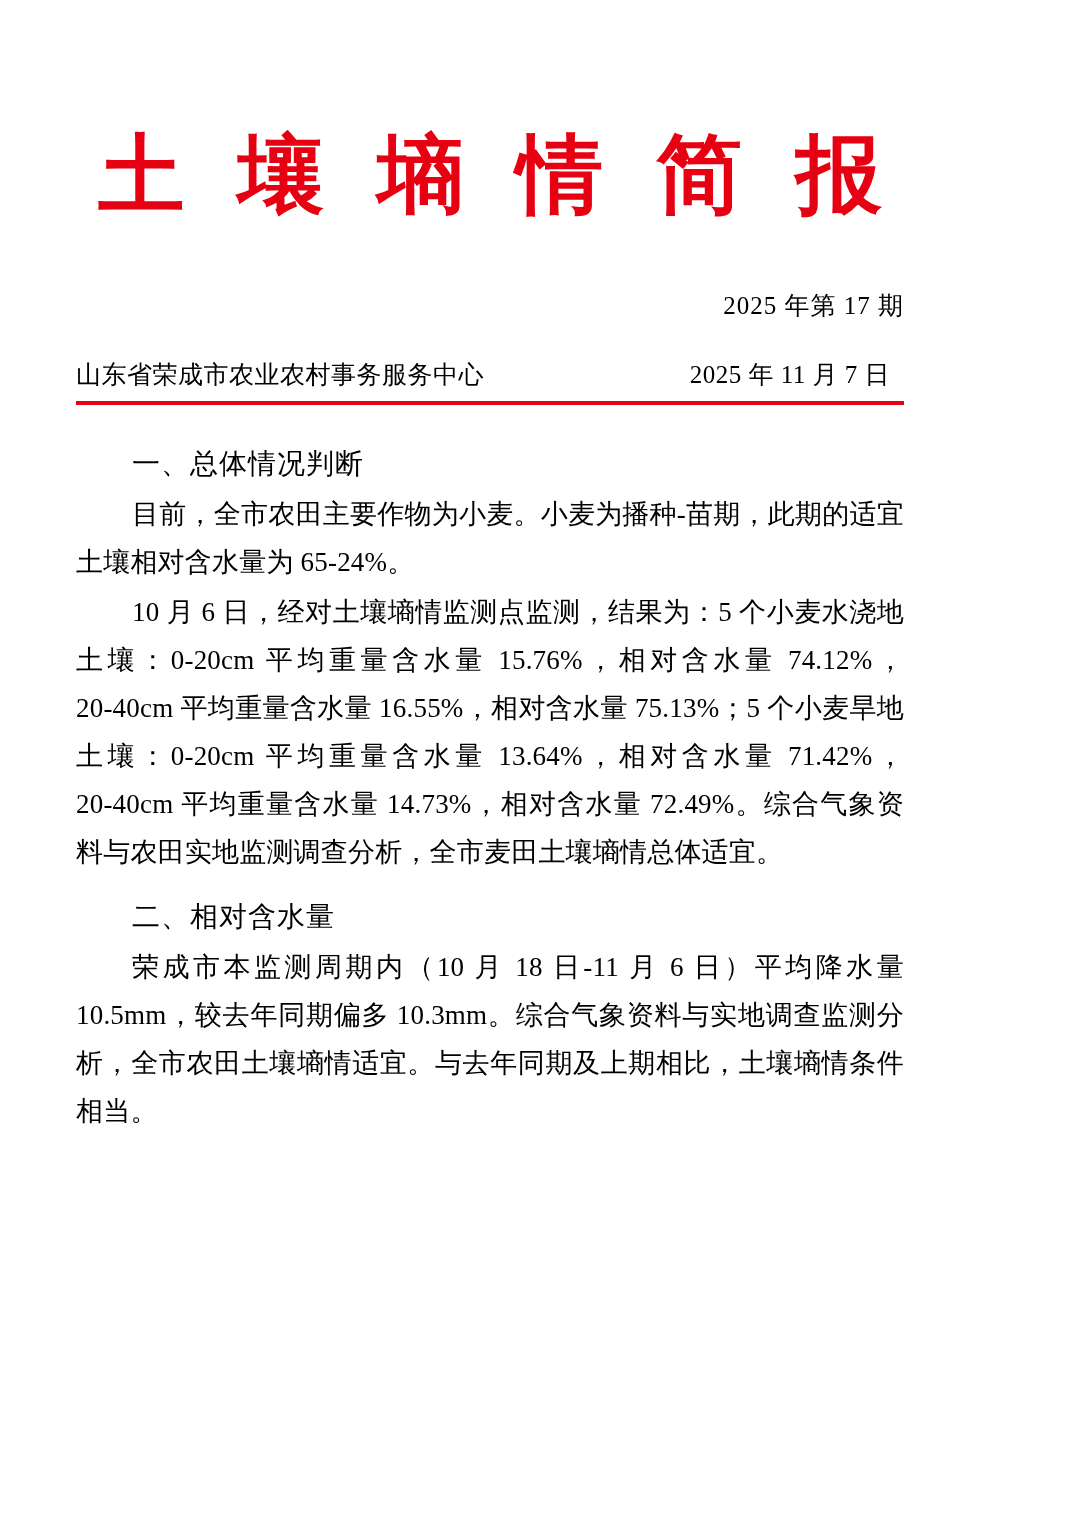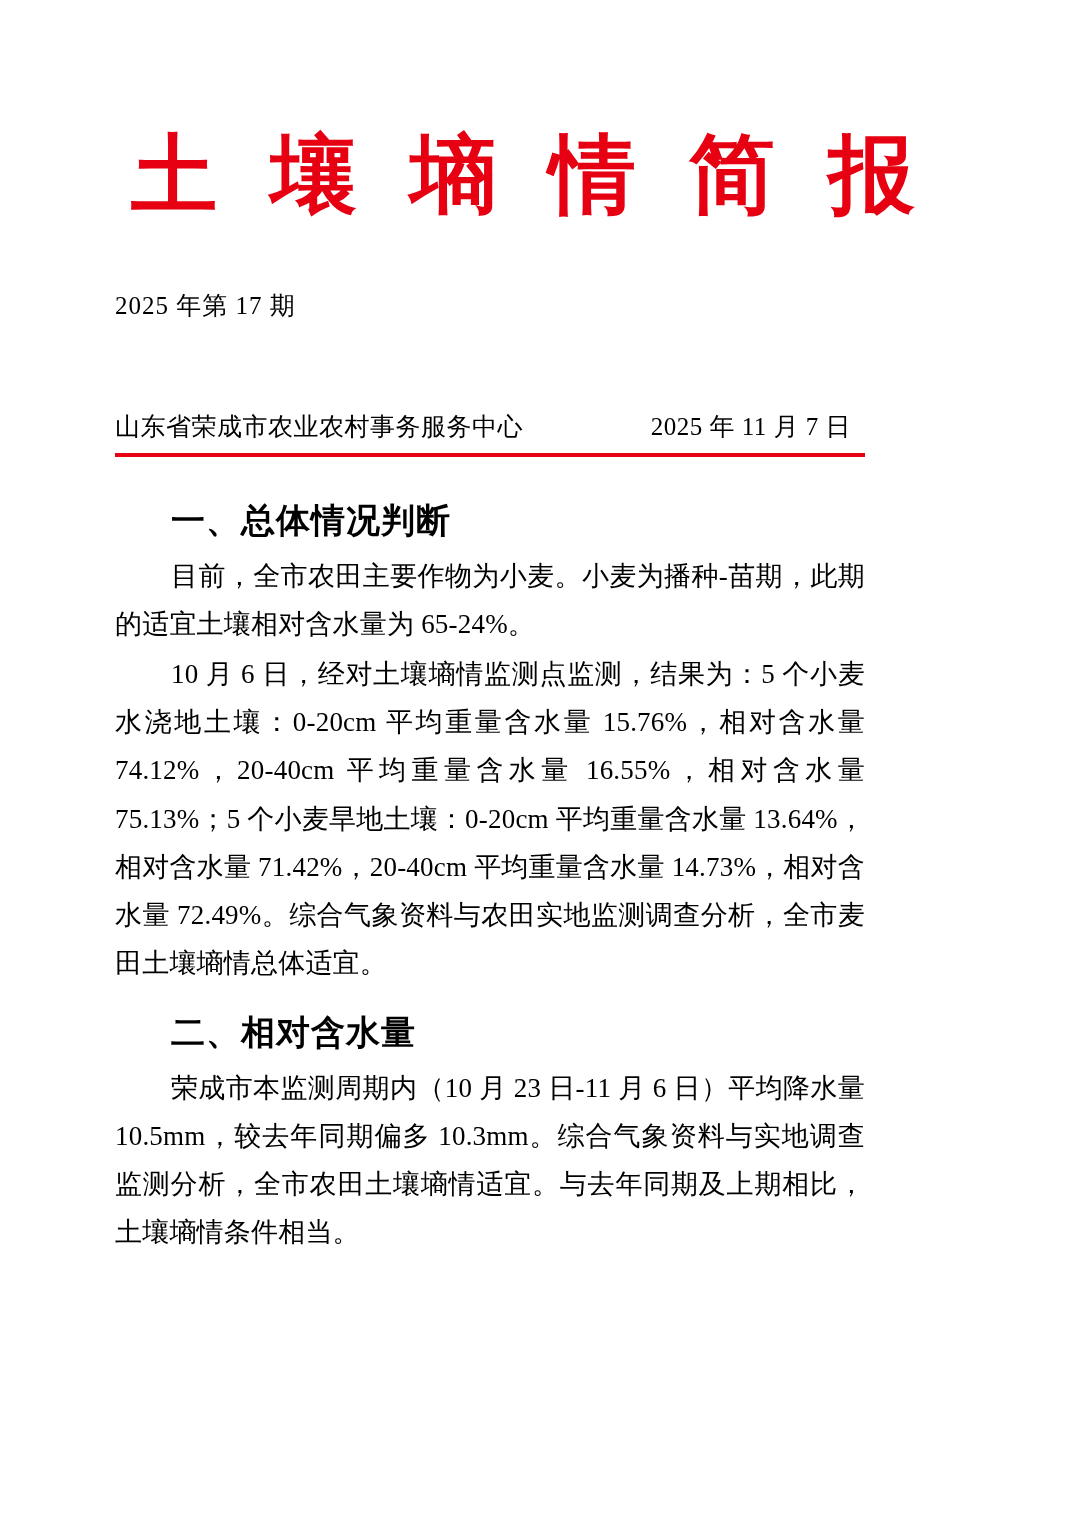--- a/index.html
+++ b/index.html
@@ -12,21 +12,21 @@
     min-height: 1527px;
     font-family: "Liberation Serif", "DejaVu Serif", serif;
     color: #000000;
     -webkit-font-smoothing: antialiased;
   }
   .page {
     position: relative;
     width: 980px;
     min-height: 1527px;
     box-sizing: border-box;
-    padding: 0 115px;
+    padding: 0 76px;
     border-radius: 10px;
   }
 
   
   .masthead {
     text-align: center;
     padding-top: 130px;
   }
   .masthead-title {
     color: #e60012;
@@ -34,32 +34,32 @@
     font-weight: bold;
     font-size: 86px;
     line-height: 1.05;
     letter-spacing: 16px;
     text-indent: 16px;
     margin: 0;
     white-space: nowrap;
   }
 
   .issue-block {
-    text-align: left;
+    text-align: right;
     margin-top: 62px;
   }
   .issue-line {
     font-size: 25px;
     line-height: 1.9;
     letter-spacing: 1px;
   }
 
   
   .doc-header {
-    margin-top: 80px;
+    margin-top: 28px;
     display: flex;
     justify-content: space-between;
     align-items: flex-end;
     padding-bottom: 10px;
     border-bottom: 4px solid #e60012;
   }
   .issuer {
     font-size: 25px;
     letter-spacing: 0.5px;
   }
@@ -68,22 +68,22 @@
     letter-spacing: 0.5px;
     padding-right: 14px;
   }
 
   
   .body-content {
     margin-top: 34px;
   }
   .section-heading {
     font-family: "DejaVu Sans", "Liberation Sans", sans-serif;
-    font-weight: bold;
-    font-size: 34px;
+    font-weight: normal;
+    font-size: 28px;
     line-height: 1.75;
     margin: 16px 0 2px 0;
     text-indent: 56px;
     letter-spacing: 1px;
   }
   .para {
     font-size: 27px;
     line-height: 1.78;
     text-align: justify;
     text-justify: inter-ideograph;
@@ -110,17 +110,17 @@
     <div class="doc-date">2025 年 11 月 7 日</div>
   </div>
 
   <div class="body-content">
 
     <div class="section-heading">一、总体情况判断</div>
     <p class="para">目前，全市农田主要作物为小麦。小麦为播种‑苗期，此期的适宜土壤相对含水量为 65‑24%。</p>
     <p class="para">10 月 6 日，经对土壤墒情监测点监测，结果为：5 个小麦水浇地土壤：0‑20cm 平均重量含水量 15.76%，相对含水量 74.12%，20‑40cm 平均重量含水量 16.55%，相对含水量 75.13%；5 个小麦旱地土壤：0‑20cm 平均重量含水量 13.64%，相对含水量 71.42%，20‑40cm 平均重量含水量 14.73%，相对含水量 72.49%。综合气象资料与农田实地监测调查分析，全市麦田土壤墒情总体适宜。</p>
 
     <div class="section-heading">二、相对含水量</div>
-    <p class="para">荣成市本监测周期内（10 月 23 日‑11 月 6 日）平均降水量 10.5mm，较去年同期偏多 10.3mm。综合气象资料与实地调查监测分析，全市农田土壤墒情适宜。与去年同期及上期相比，土壤墒情条件相当。</p>
+    <p class="para">荣成市本监测周期内（10 月 18 日‑11 月 6 日）平均降水量 10.5mm，较去年同期偏多 10.3mm。综合气象资料与实地调查监测分析，全市农田土壤墒情适宜。与去年同期及上期相比，土壤墒情条件相当。</p>
 
   </div>
 
 </div>
 
 </body></html>

